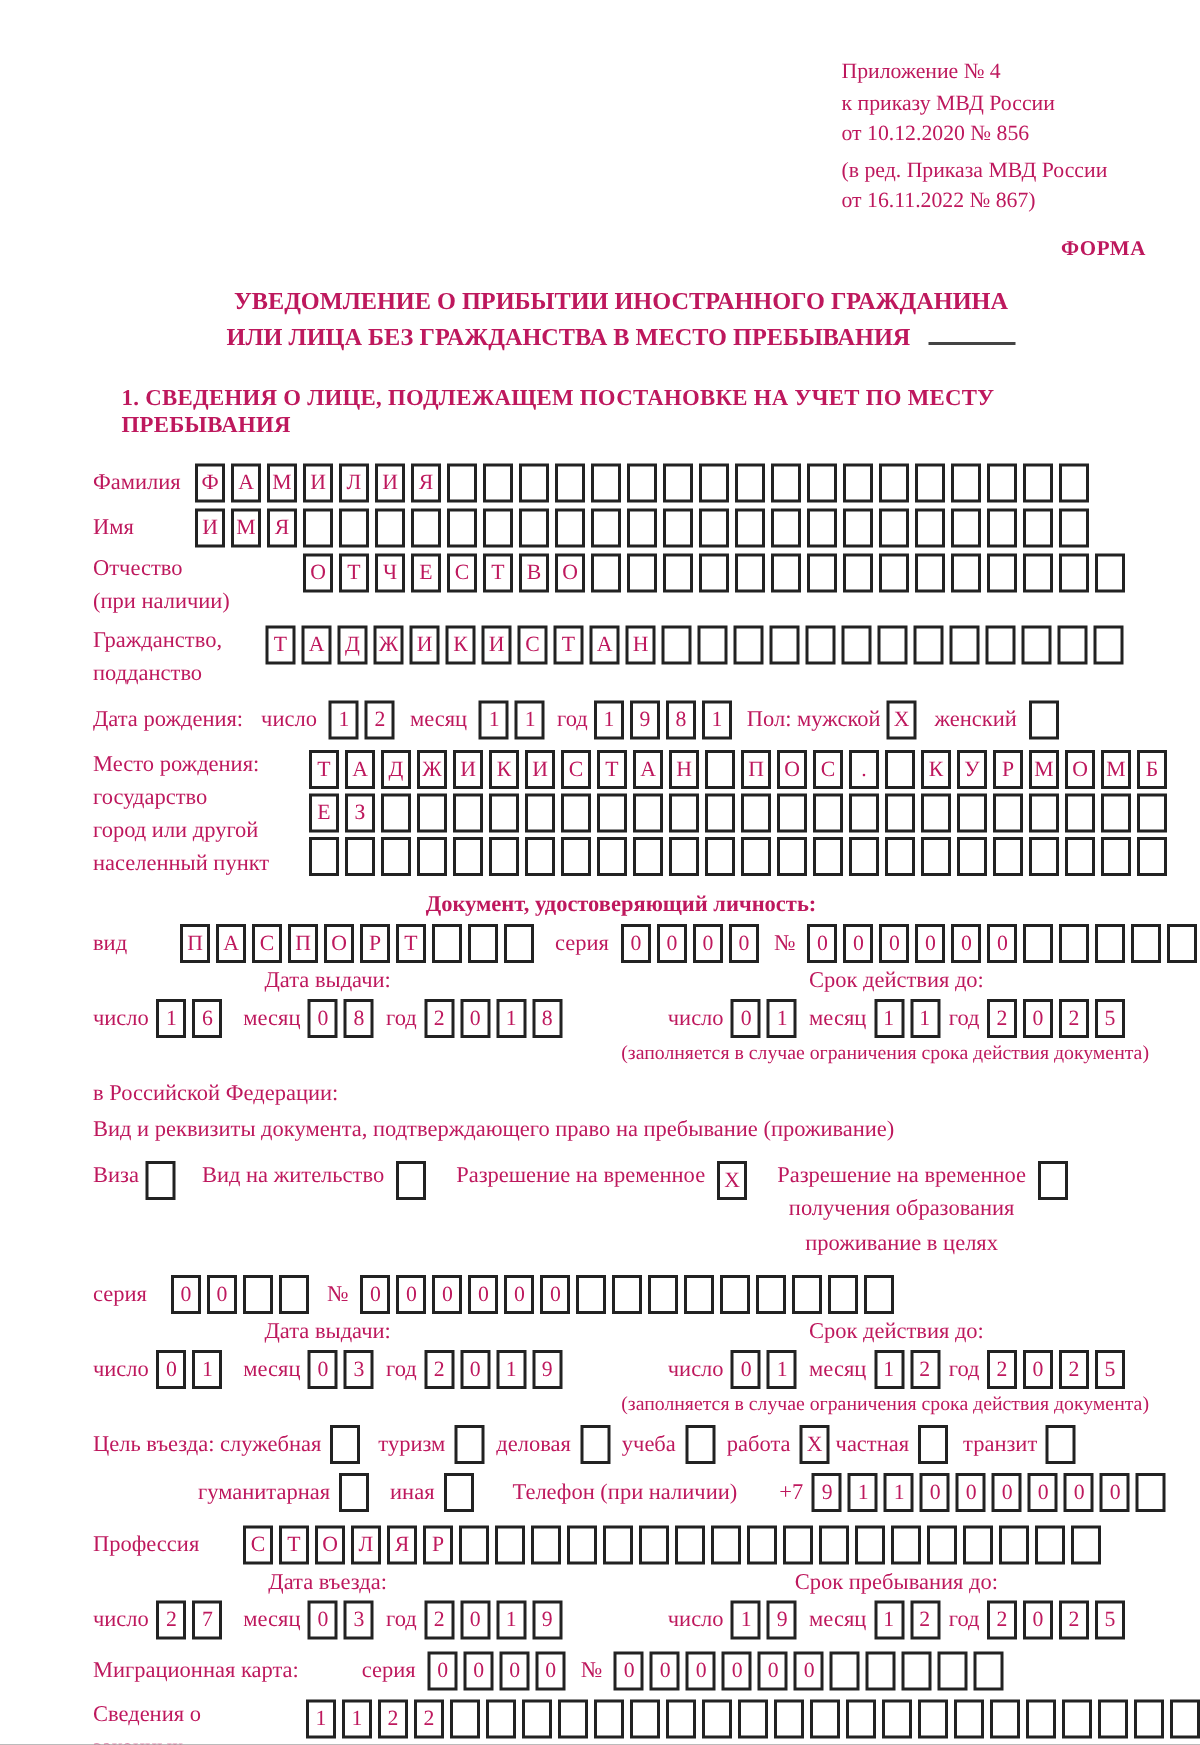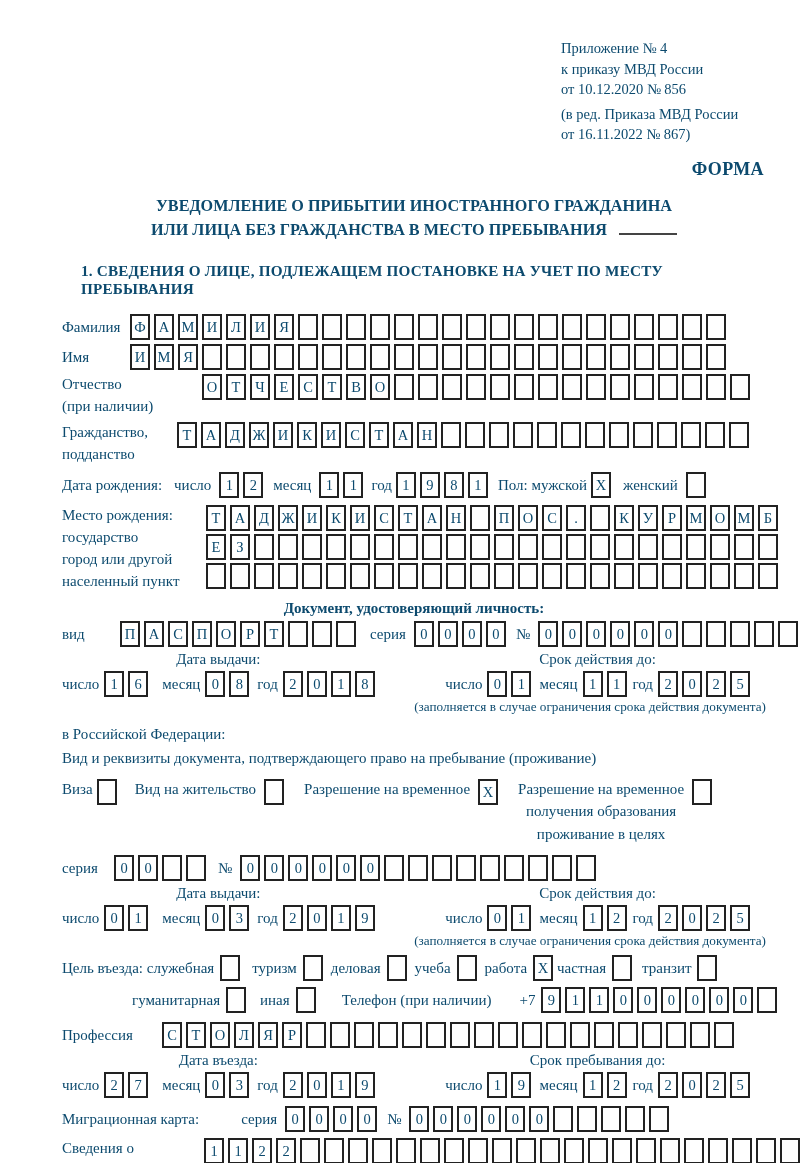--- a/index.html
+++ b/index.html
@@ -4,27 +4,27 @@
 <style>
   html,body{margin:0;padding:0;background:#888;}
   .page{
     position:relative;
     width:800px;height:1163px;
     margin:0 auto;
     background:#fff;
     box-sizing:border-box;
     padding:38px 34px 18px 62px;
     font-family:"Liberation Serif","DejaVu Serif",serif;
-    color:#0c4a6e;
+    color:#be185d;
     overflow:hidden;
   }
   
   .appendix{width:205px;margin-left:auto;font-size:14.5px;line-height:1.42;}
   .appendix .gap{height:4px;}
-  .forma{ text-align:right;font-weight:bold;font-size:18px;margin:14px 2px 0 0;letter-spacing:.4px;}
+  .forma{ text-align:right;font-weight:bold;font-size:14px;margin:14px 2px 0 0;letter-spacing:.4px;}
   
   .title{text-align:center;font-weight:bold;font-size:16.2px;line-height:1.5;margin-top:14px;}
   .title-underline{display:inline-block;width:58px;border-bottom:2px solid #444;height:12px;margin-left:12px;}
   .section-heading{font-weight:bold;font-size:15.2px;margin-top:20px;letter-spacing:.2px;margin-left:19px;}
   
   .frow{display:flex;align-items:center;margin:4px 0;}
   .mlrow{display:flex;align-items:flex-start;margin:4px 0;}
   .lbl{font-size:15px;flex-shrink:0;}
   .mlabels{flex-shrink:0;font-size:15px;line-height:1.45;}
   .cellrows > .cells{display:block;margin-bottom:3px;}

